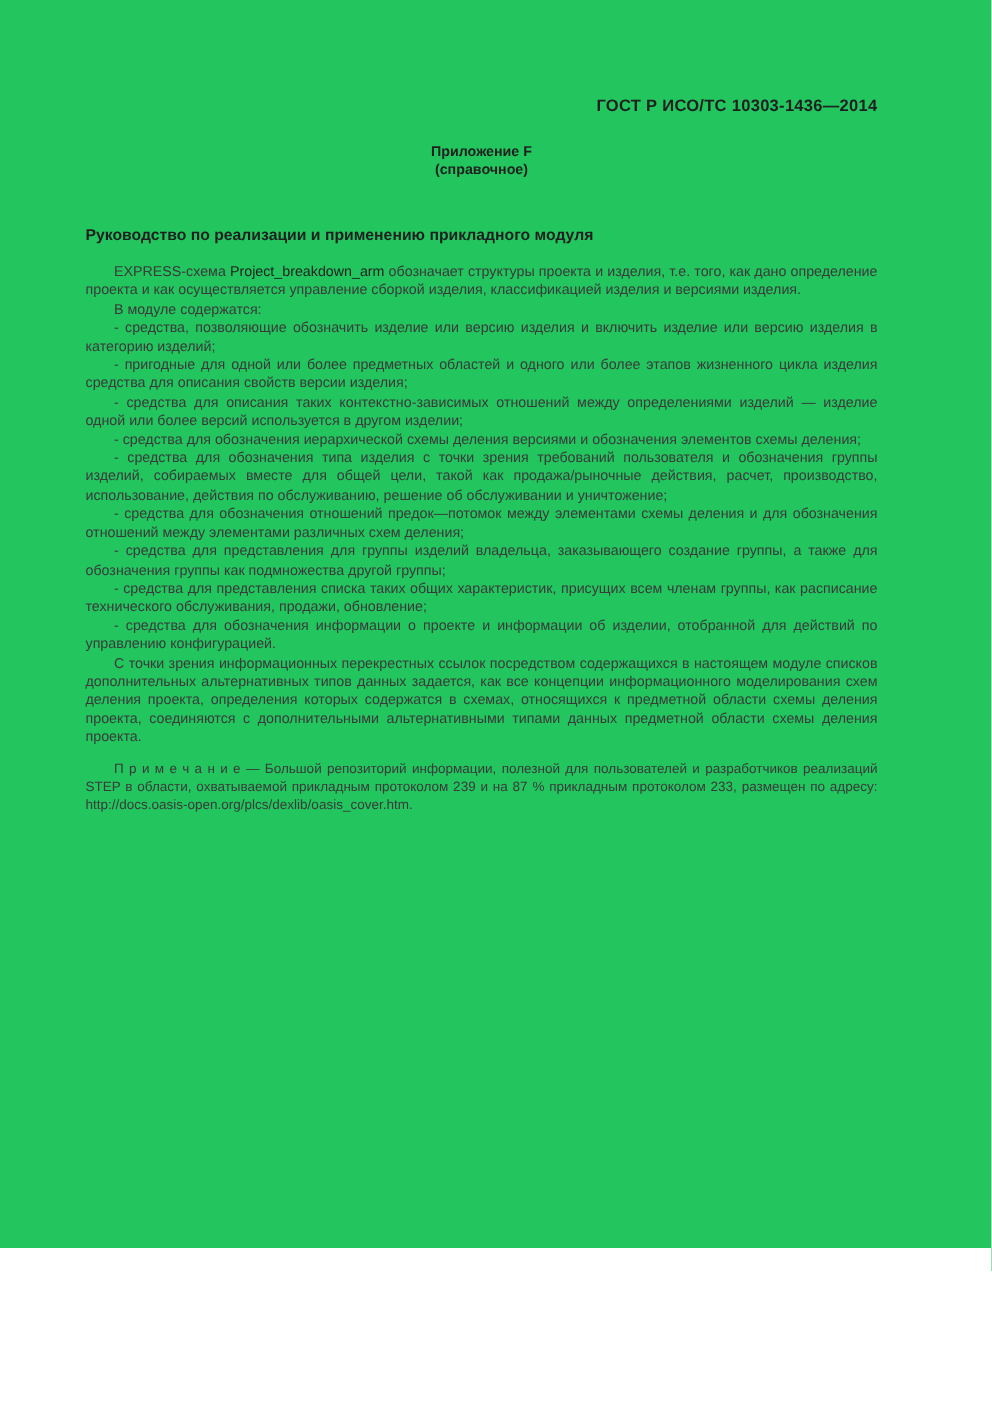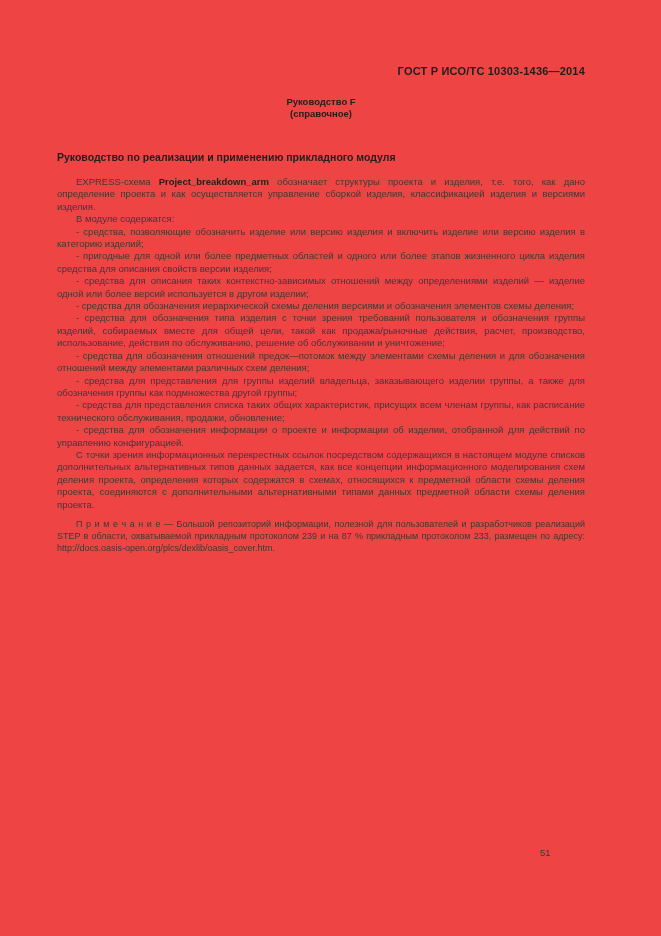--- a/index.html
+++ b/index.html
@@ -1,21 +1,21 @@
 <!DOCTYPE html>
 <html lang="ru"><head>
 <meta charset="utf-8">
 <style>
   * { margin: 0; padding: 0; box-sizing: border-box; }
   html, body { background: #ffffff; }
   .page {
     position: relative;
     width: 661px;
-    height: 936px;
-    background: #ef4444;
+    height: 832px;
+    background: #22c55e;
     font-family: "Liberation Sans", sans-serif;
     color: #3a3a3a;
     overflow: hidden;
   }
   .content {
     position: absolute;
     left: 57px;
     top: 0;
     width: 528px;
   }
@@ -60,21 +60,21 @@
     width: 100%;
     font-size: 9.5px;
     line-height: 12.4px;
     text-align: justify;
   }
   .body-text p {
     text-indent: 19px;
     margin: 0;
   }
   .schema-name {
-    font-weight: bold;
+    font-weight: normal;
     color: #1f1f1f;
   }
   .note-paragraph {
     margin-top: 7px !important;
     font-size: 9px;
     line-height: 12.2px;
   }
   .page-number {
     position: absolute;
     left: 540px;
@@ -85,38 +85,38 @@
 </style>
 </head>
 <body>
 
 <div class="page">
   <div class="content">
 
     <div class="doc-header">ГОСТ Р ИСО/ТС 10303-1436—2014</div>
 
     <div class="appendix">
-      <div>Руководство F</div>
+      <div>Приложение F</div>
       <div>(справочное)</div>
     </div>
 
     <div class="doc-title">Руководство по реализации и применению прикладного модуля</div>
 
     <div class="body-text">
       <p><span>EXPRESS-схема </span><span class="schema-name">Project_breakdown_arm</span><span> обозначает структуры проекта и изделия, т.е. того, как дано определение проекта и как осуществляется управление сборкой изделия, классификацией изделия и версиями изделия.</span></p>
 
       <p>В модуле содержатся:</p>
 
       <p>- средства, позволяющие обозначить изделие или версию изделия и включить изделие или версию изделия в категорию изделий;</p>
       <p>- пригодные для одной или более предметных областей и одного или более этапов жизненного цикла изделия средства для описания свойств версии изделия;</p>
       <p>- средства для описания таких контекстно-зависимых отношений между определениями изделий — изделие одной или более версий используется в другом изделии;</p>
       <p>- средства для обозначения иерархической схемы деления версиями и обозначения элементов схемы деления;</p>
       <p>- средства для обозначения типа изделия с точки зрения требований пользователя и обозначения группы изделий, собираемых вместе для общей цели, такой как продажа/рыночные действия, расчет, производство, использование, действия по обслуживанию, решение об обслуживании и уничтожение;</p>
       <p>- средства для обозначения отношений предок—потомок между элементами схемы деления и для обозначения отношений между элементами различных схем деления;</p>
-      <p>- средства для представления для группы изделий владельца, заказывающего изделии группы, а также для обозначения группы как подмножества другой группы;</p>
+      <p>- средства для представления для группы изделий владельца, заказывающего создание группы, а также для обозначения группы как подмножества другой группы;</p>
       <p>- средства для представления списка таких общих характеристик, присущих всем членам группы, как расписание технического обслуживания, продажи, обновление;</p>
       <p>- средства для обозначения информации о проекте и информации об изделии, отобранной для действий по управлению конфигурацией.</p>
 
       <p>С точки зрения информационных перекрестных ссылок посредством содержащихся в настоящем модуле списков дополнительных альтернативных типов данных задается, как все концепции информационного моделирования схем деления проекта, определения которых содержатся в схемах, относящихся к предметной области схемы деления проекта, соединяются с дополнительными альтернативными типами данных предметной области схемы деления проекта.</p>
 
       <p class="note-paragraph">П р и м е ч а н и е — Большой репозиторий информации, полезной для пользователей и разработчиков реализаций STEP в области, охватываемой прикладным протоколом 239 и на 87 % прикладным протоколом 233, размещен по адресу: http://docs.oasis-open.org/plcs/dexlib/oasis_cover.htm.</p>
     </div>
   </div>
 
   <div class="page-number">51</div>

